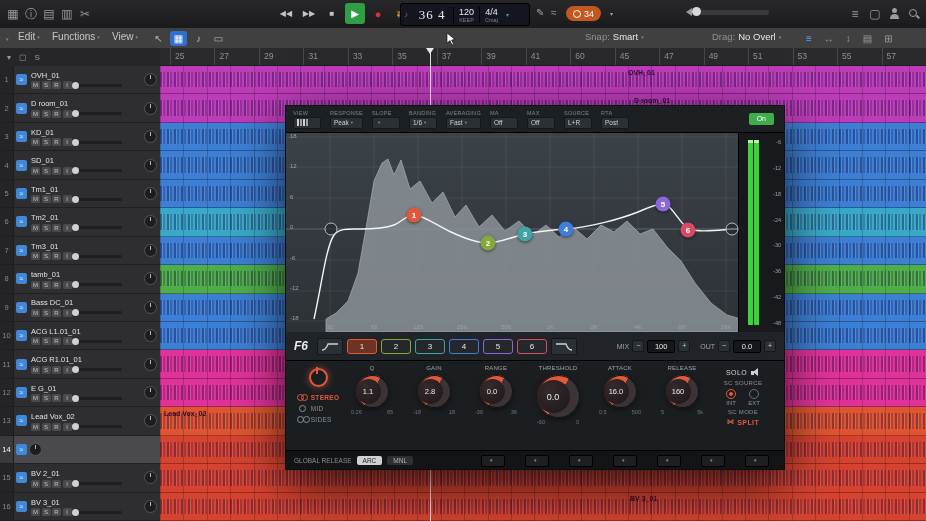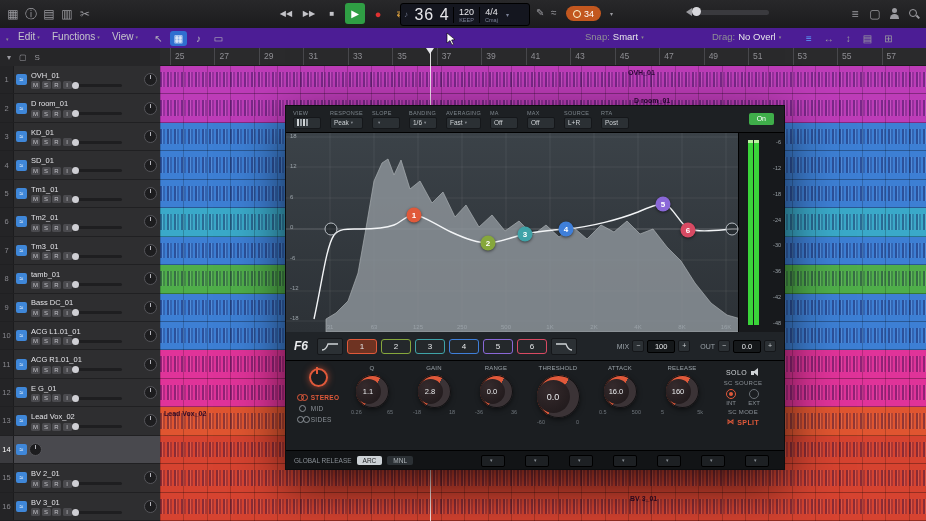--- a/index.html
+++ b/index.html
@@ -8,41 +8,41 @@
   
   .tb1{position:absolute;left:0;top:0;width:926px;height:28px;background:linear-gradient(#28282a,#1b1b1d);border-bottom:1px solid #000;}
   .tb1 .icn{position:absolute;top:6px;color:#9b9ba0;font-size:12px;line-height:16px;width:18px;text-align:center;}
   .transport{position:absolute;left:276px;top:3px;display:flex;gap:3px;}
   .tbtn{width:20px;height:21px;display:flex;align-items:center;justify-content:center;color:#c3c3c8;font-size:8px;border-radius:3px;}
   .tbtn.play{background:#2f9e44;color:#fff;font-size:10px;}
   .tbtn.rec{color:#e03131;font-size:11px;}
   .tbtn.cyc{color:#d89e3c;font-size:11px;}
   .lcd{position:absolute;left:400px;top:3px;width:128px;height:21px;background:#14161f;border:1px solid #000;border-radius:3px;display:flex;align-items:center;color:#e8e8ec;}
   .lcd-note{font-size:8px;color:#6a7086;margin:0 3px;}
-  .lcd-pos{font-family:Liberation Sans, sans-serif;font-size:16px;letter-spacing:1px;width:42px;text-align:center;}
+  .lcd-pos{font-family:Liberation Serif, serif;font-size:13px;letter-spacing:1px;width:42px;text-align:center;}
   .lcd-col{border-left:1px solid #000;padding:0 5px;text-align:center;}
   .lcd-big{font-size:9px;line-height:10px;}
   .lcd-sm{font-size:5.5px;color:#7a8096;line-height:6px;}
   .lcd-chev{font-size:6px;color:#7a8096;margin-left:3px;}
   .tb1 .mini{position:absolute;top:7px;color:#9b9ba0;font-size:10px;}
   .pill{position:absolute;left:566px;top:6px;height:15px;padding:0 7px;background:#c2571f;border-radius:8px;color:#fff;font-size:9px;display:flex;align-items:center;gap:3px;}
   .pill-dot{width:6px;height:6px;border:1px solid #ffd;border-radius:50%;}
   .volwrap{position:absolute;left:686px;top:8px;display:flex;align-items:center;gap:5px;}
   .spk1{width:0;height:0;border-top:4px solid transparent;border-bottom:4px solid transparent;border-right:6px solid #9b9ba0;}
   .vtrack{width:72px;height:5px;background:#3a3a3e;border-radius:3px;position:relative;}
   .vfill{height:100%;background:#35c24d;border-radius:3px;position:relative;}
   .vfill::after{content:"";position:absolute;right:-4px;top:-2.5px;width:9px;height:9px;background:#d8d8dc;border-radius:50%;}
   .ic-user{position:absolute;width:12px;height:12px;}
   .ic-user::before{content:"";position:absolute;left:3.5px;top:0;width:5px;height:5px;border-radius:50%;background:#9b9ba0;}
   .ic-user::after{content:"";position:absolute;left:1.5px;top:6px;width:9px;height:5px;border-radius:5px 5px 0 0;background:#9b9ba0;}
   .ic-search{position:absolute;width:12px;height:12px;}
   .ic-search::before{content:"";position:absolute;left:1px;top:1px;width:6px;height:6px;border:1.5px solid #9b9ba0;border-radius:50%;}
   .ic-search::after{content:"";position:absolute;left:8px;top:8px;width:4px;height:1.5px;background:#9b9ba0;transform:rotate(45deg);}
   
-  .tb2{position:absolute;left:0;top:28px;width:926px;height:20px;background:#4c1d95;border-bottom:5px solid #ec4899;color:#c6c6cb;font-size:10px;}
+  .tb2{position:absolute;left:0;top:28px;width:926px;height:20px;background:#404040;border-bottom:5px solid #ec4899;color:#c6c6cb;font-size:10px;}
   .menu{position:absolute;top:3px;display:flex;align-items:center;gap:2px;}
   .menu .chev,.chev{font-size:5px;color:#8a8a90;}
   .tool{position:absolute;top:2px;width:17px;height:15px;display:flex;align-items:center;justify-content:center;border-radius:3px;color:#b9b9be;font-size:10px;}
   .tool.active{background:#2f6fd0;color:#fff;}
   .sdgroup{position:absolute;top:3px;display:flex;align-items:center;gap:3px;font-size:9.5px;}
   .sdlabel{color:#8f8f95;}
   .sdval{color:#e6e6ea;}
   .zicn{position:absolute;top:3px;color:#9b9ba0;font-size:10px;}
   .zicn.blue{color:#5aa0ff;}
   
@@ -248,21 +248,21 @@
 
   <span class="rmark">25</span>
       <span class="rmark">27</span>
       <span class="rmark">29</span>
       <span class="rmark">31</span>
       <span class="rmark">33</span>
       <span class="rmark">35</span>
       <span class="rmark">37</span>
       <span class="rmark">39</span>
       <span class="rmark">41</span>
-      <span class="rmark">43</span>
+      <span class="rmark">60</span>
       <span class="rmark">45</span>
       <span class="rmark">47</span>
       <span class="rmark">49</span>
       <span class="rmark">51</span>
       <span class="rmark">53</span>
       <span class="rmark">55</span>
       <span class="rmark">57</span>
     </div>
 
   <div class="tracks">

